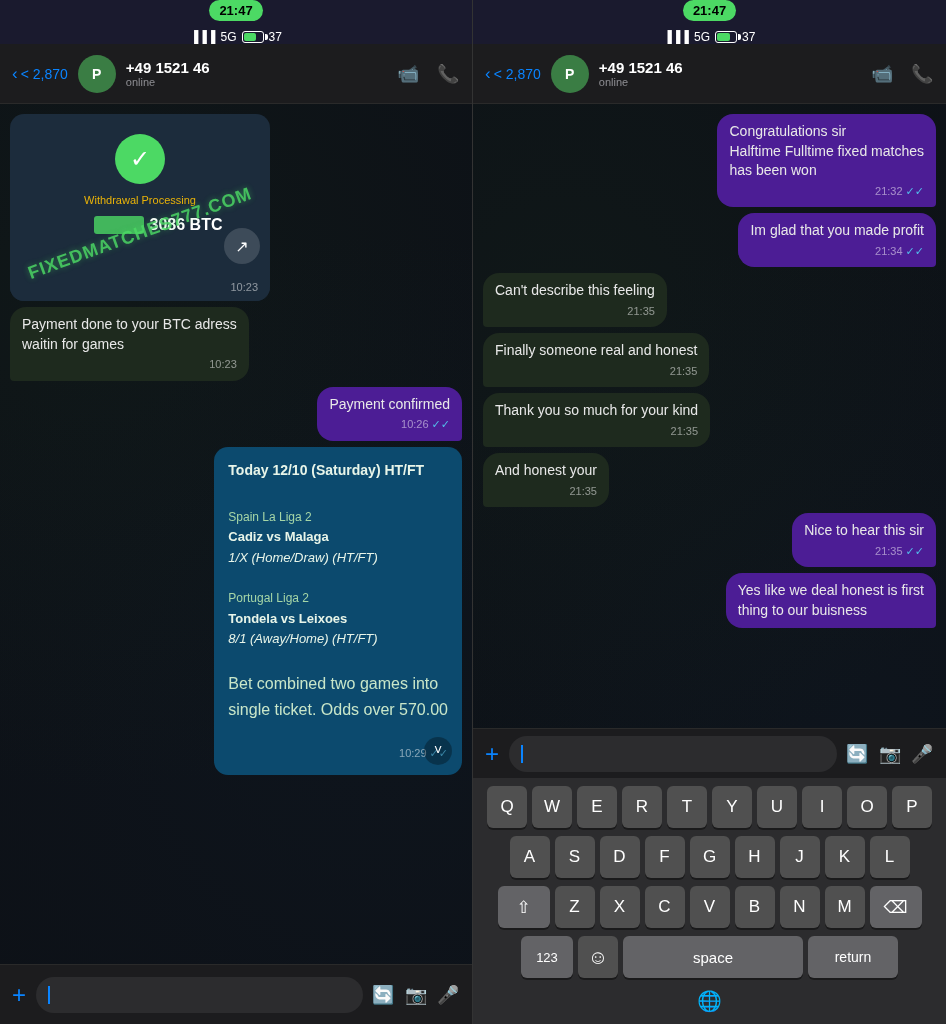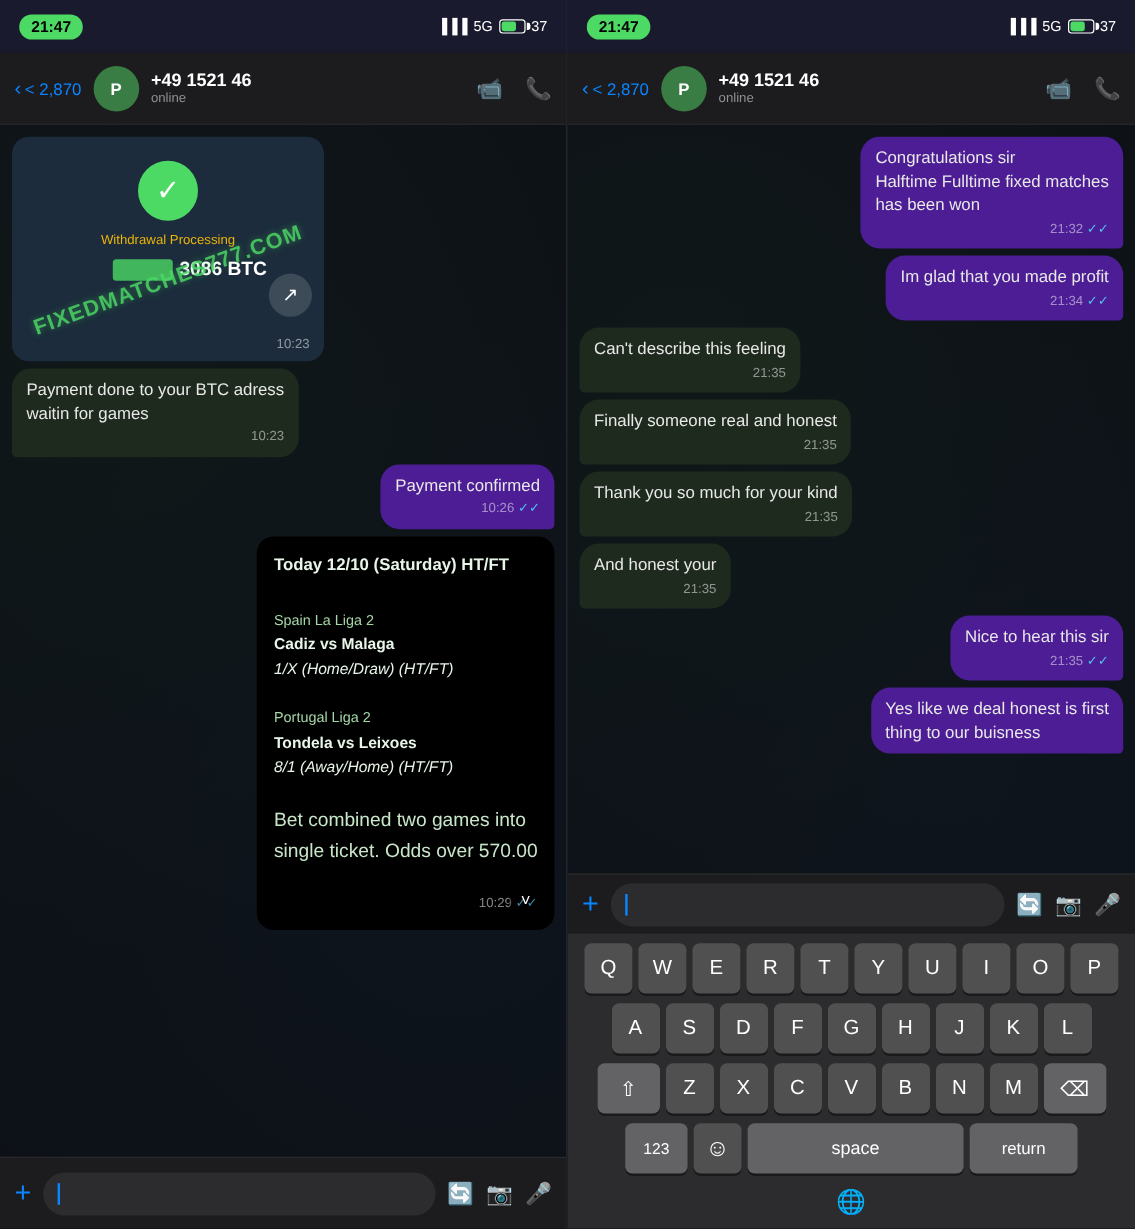--- a/index.html
+++ b/index.html
@@ -26,20 +26,21 @@
     
     .status-bar {
       height: 44px;
       background: #1a1a2e;
       display: flex;
       align-items: center;
       justify-content: space-between;
       padding: 0 16px;
       position: relative;
       z-index: 10;
+      flex-direction: column;
     }
     .status-bar .time-pill {
       background: #4cd964;
       color: #000;
       font-size: 13px;
       font-weight: 700;
       border-radius: 12px;
       padding: 3px 10px;
     }
     .status-bar .right-icons {
@@ -258,21 +259,21 @@
       justify-content: center;
       color: #fff;
       font-size: 16px;
       position: absolute;
       right: 10px;
       bottom: 10px;
     }
 
     
     .games-card {
-      background: #000000;
+      background: #0c4a6e;
       border-radius: 14px;
       padding: 12px 14px;
       color: #e8f5e9;
       font-size: 13px;
       line-height: 1.6;
       max-width: 300px;
       position: relative;
     }
     .games-card .title { font-size: 14px; font-weight: 600; margin-bottom: 6px; }
     .games-card .league { color: #a5d6a7; font-size: 12px; }

